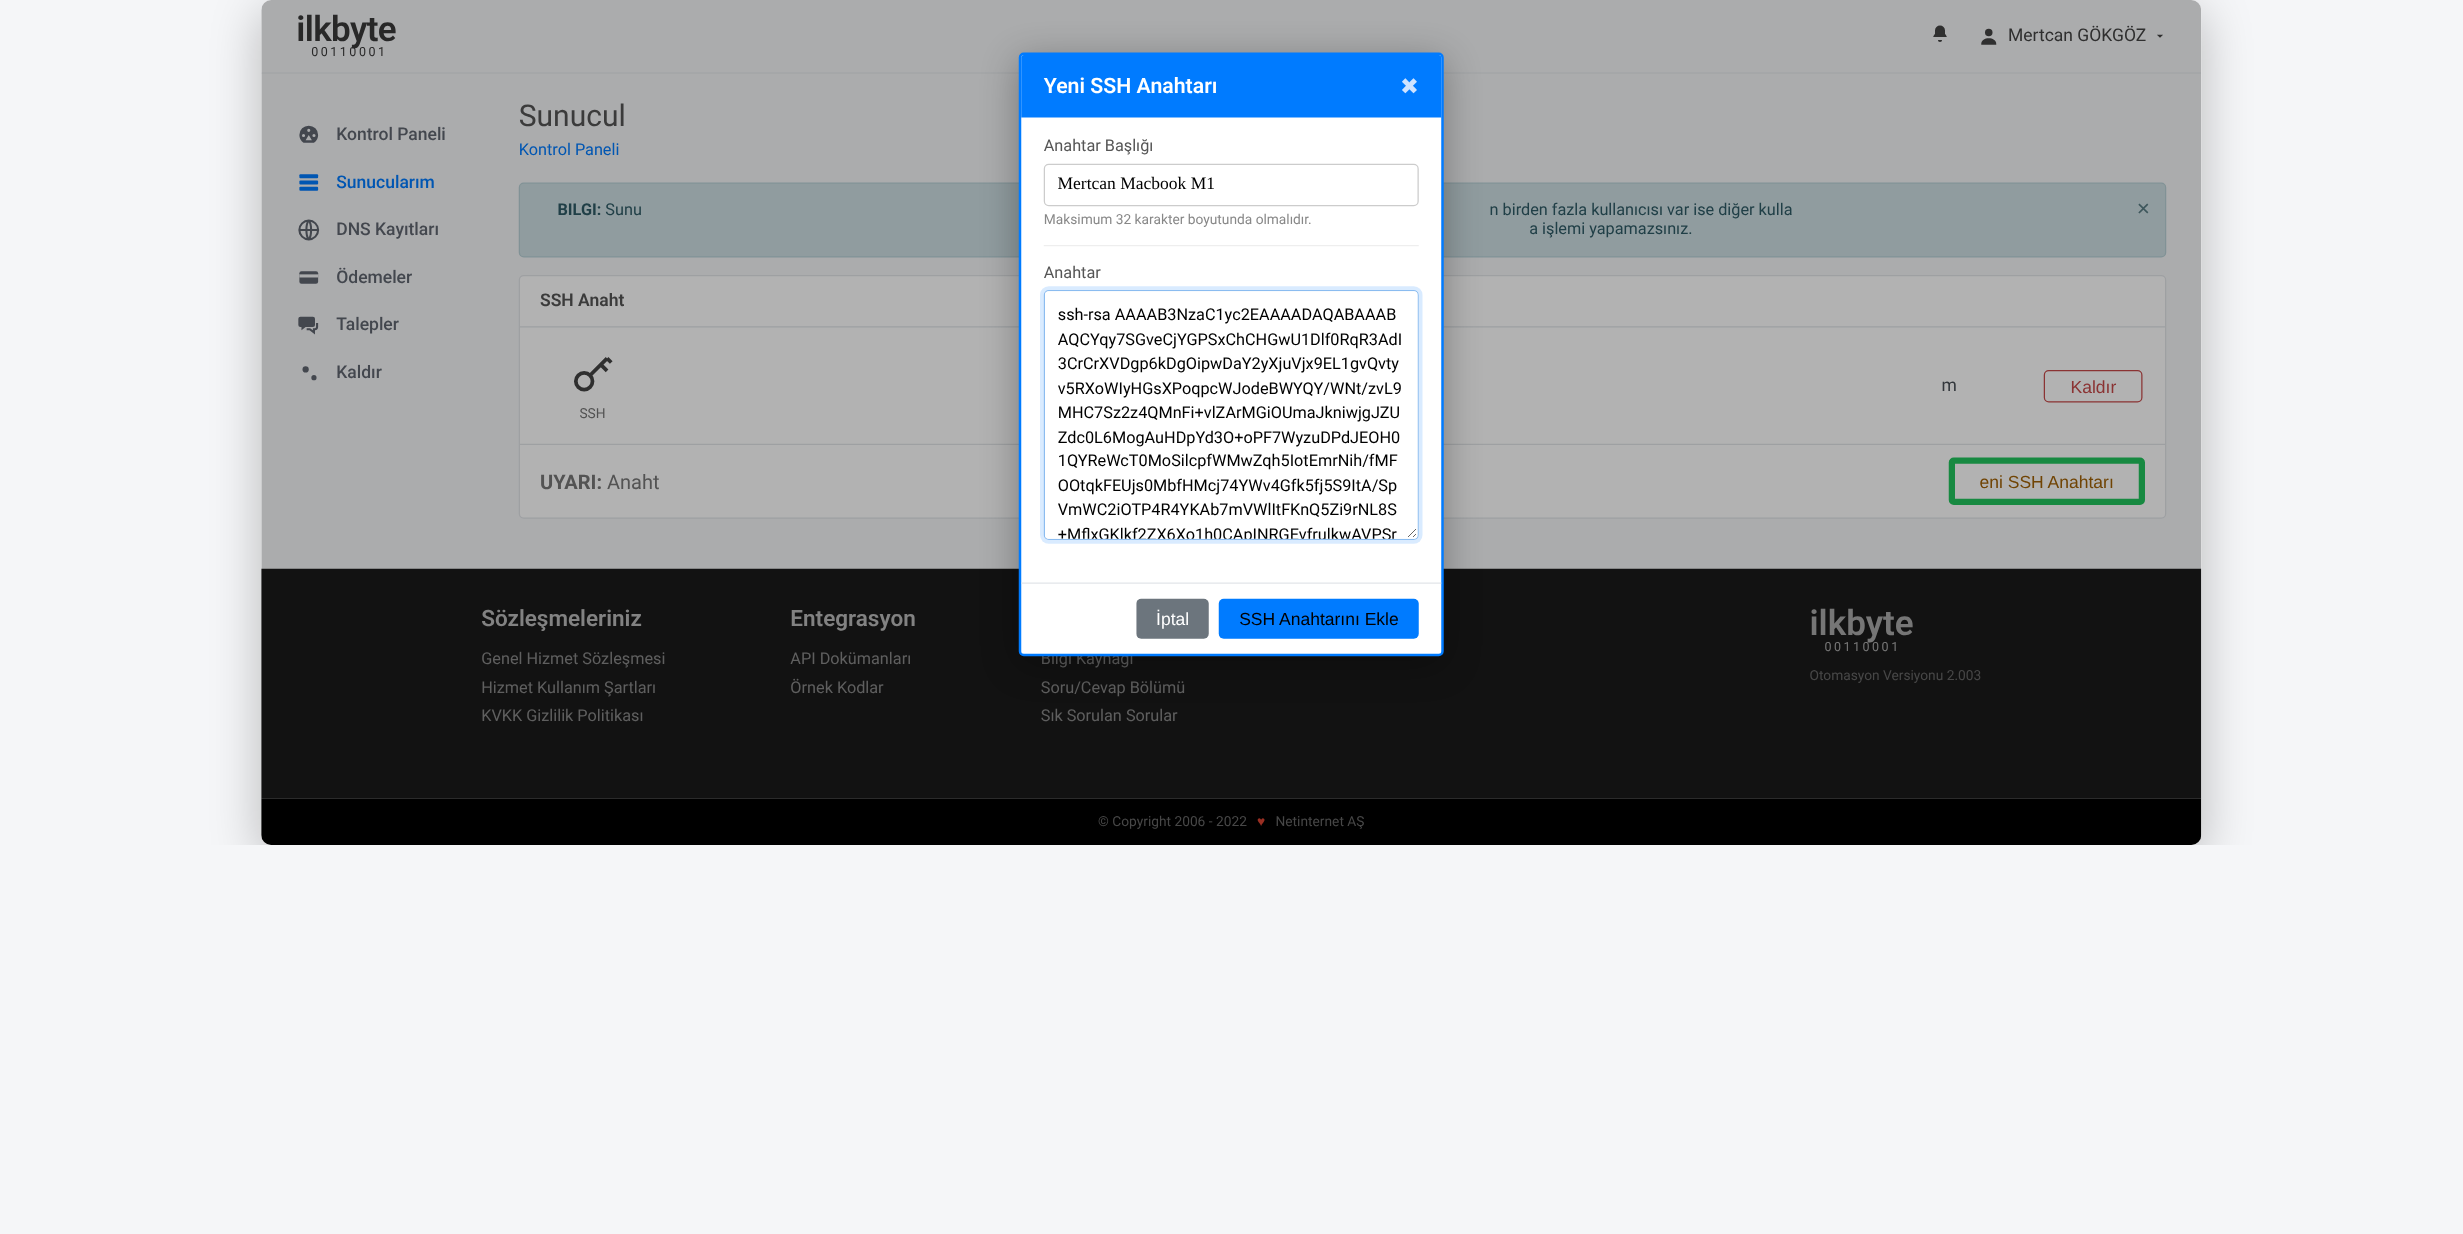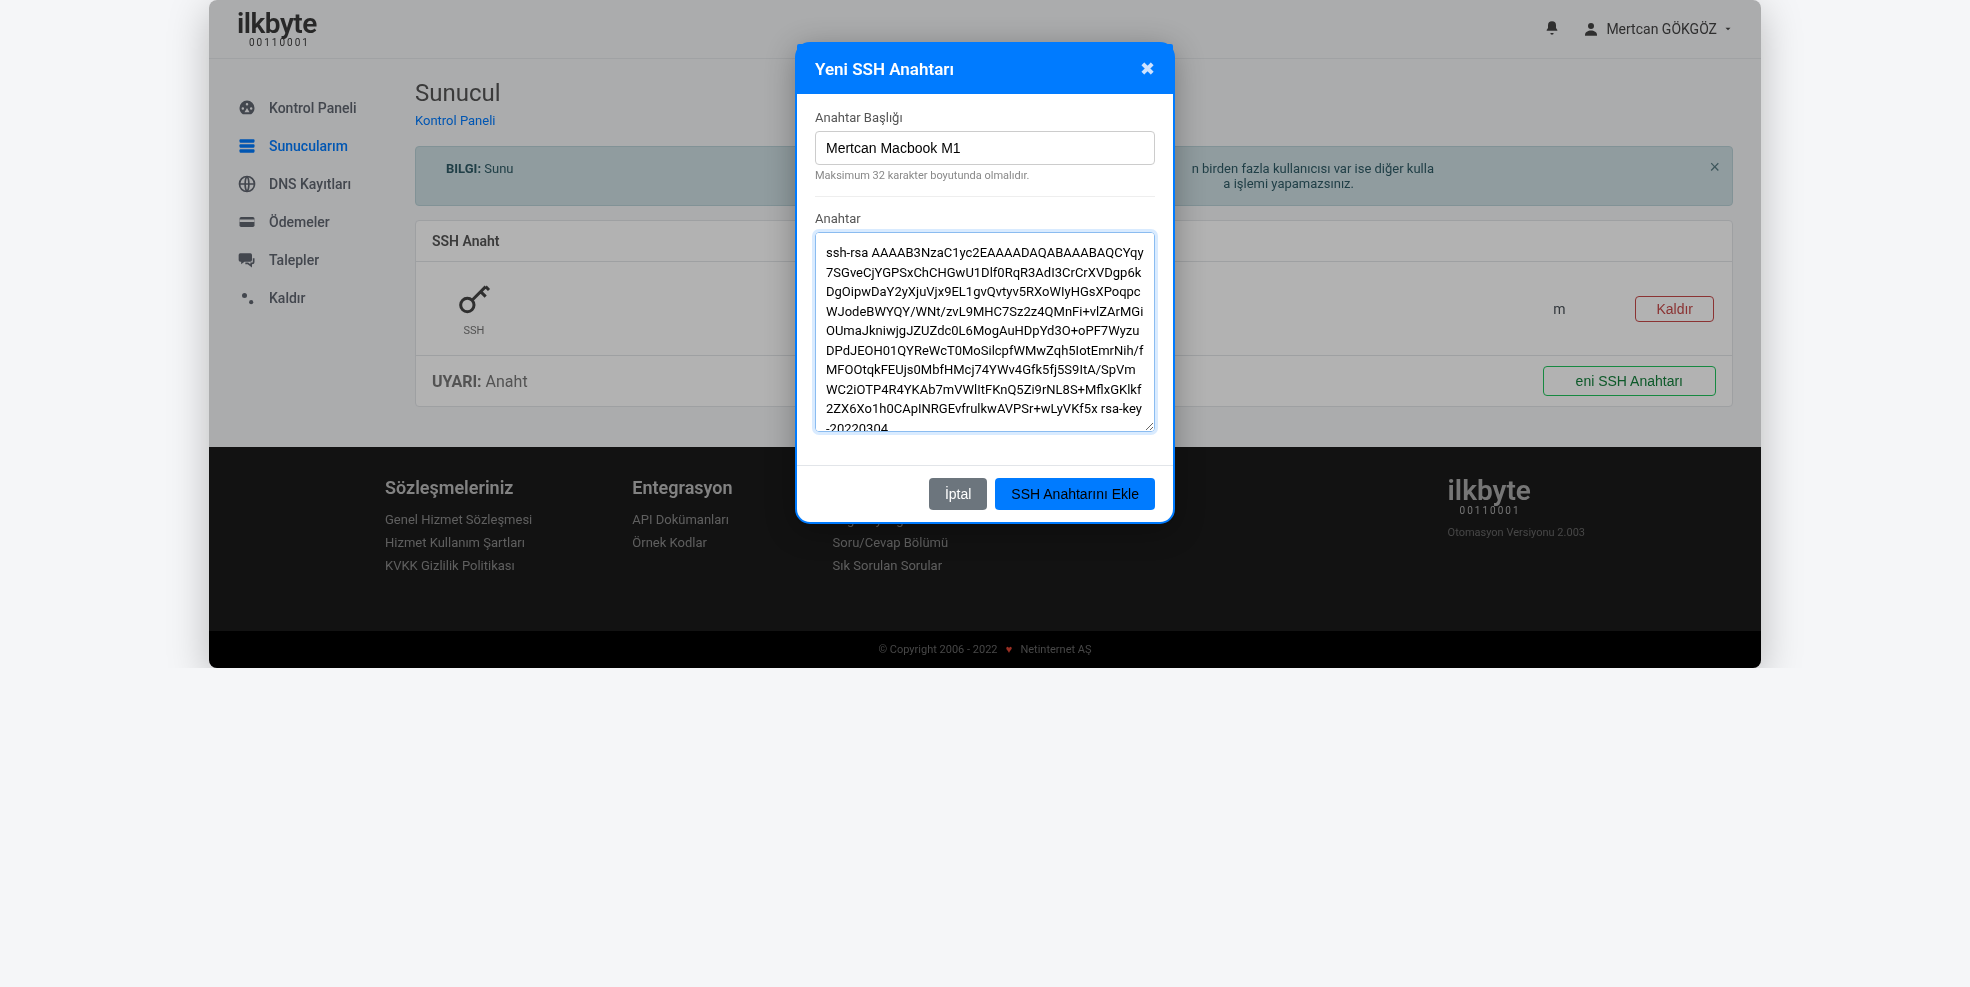--- a/index.html
+++ b/index.html
@@ -73,43 +73,43 @@
 .key-row { display: flex; align-items: center; gap: 40px; }
 .key-icon-wrap { display: flex; flex-direction: column; align-items: center; width: 80px; }
 .key-icon { width: 40px; height: 40px; color: #444; }
 .key-icon-label { font-size: 11px; color: #777; margin-top: 4px; }
 .key-info { flex: 1; }
 .remove-btn { border: 1px solid #c74a4a; color: #c74a4a; background: #fff; padding: 4px 20px; border-radius: 4px; cursor: pointer; font-size: 14px; }
 .card-footer { border-top: 1px solid #e2e5e9; padding: 10px 16px; display: flex; align-items: center; }
 .card-footer-text { font-size: 16px; color: #777; }
 .card-footer-text strong { font-weight: 700; }
 .footer-spacer { flex: 1; }
-.new-key-btn { border: 1px solid #22c55e; color: #15803d; background: #fff; padding: 6px 32px; border-radius: 4px; cursor: pointer; font-size: 14px; }
+.new-key-btn { border: 5px solid #22c55e; color: #a16207; background: #fff; padding: 6px 20px; border-radius: 4px; cursor: pointer; font-size: 14px; }
 
 
 .site-footer { background: #1b1b1b; color: #888; padding: 30px 60px 50px; }
 .footer-cols { display: flex; gap: 100px; max-width: 1200px; margin: 0 auto; }
 .footer-col h4 { color: #bbb; font-size: 18px; font-weight: 600; margin-bottom: 14px; }
 .footer-col a { display: block; color: #888; text-decoration: none; font-size: 13px; margin-bottom: 8px; cursor: pointer; }
 .footer-logo-col { margin-left: auto; text-align: left; }
 .footer-logo-text { font-size: 28px; font-weight: 600; color: #aaa; line-height: 1; }
 .footer-logo-sub { font-size: 10px; color: #aaa; letter-spacing: 2px; margin-left: 12px; }
 .footer-version { font-size: 11px; color: #666; margin-top: 10px; }
 .site-copyright { background: #000; text-align: center; padding: 12px; font-size: 11px; color: #666; }
 .site-copyright .heart { color: #d43; }
 
 
 .modal {
   position: absolute;
   top: 42px;
   left: 50%;
   transform: translateX(-50%);
-  width: 380px;
+  width: 340px;
   background: #fff;
-  border-radius: 15px;
+  border-radius: 4px;
   box-shadow: 0 6px 30px rgba(0,0,0,0.3);
   z-index: 100;
   border: 2px solid #007bff;
 }
 .modal-header {
   background: #007bff;
   color: #fff;
   padding: 14px 18px;
   display: flex;
   align-items: center;
@@ -119,21 +119,21 @@
 .modal-close { color: #cfe3ff; font-size: 18px; cursor: pointer; background: none; border: none; }
 .modal-body { padding: 16px 18px; }
 .form-group { margin-bottom: 14px; }
 .form-label { font-size: 13px; color: #555; display: block; margin-bottom: 6px; }
 .form-input {
   width: 100%;
   padding: 8px 10px;
   border: 1px solid #ccc;
   border-radius: 4px;
   font-size: 14px;
-  font-family: Liberation Sans, sans-serif;
+  font-family: Liberation Serif, serif;
 }
 .form-help { font-size: 11px; color: #888; margin-top: 4px; }
 .form-textarea {
   width: 100%;
   min-height: 200px;
   padding: 10px;
   border: 1px solid #8bbcf0;
   border-radius: 4px;
   font-family: inherit;
   font-size: 13px;

